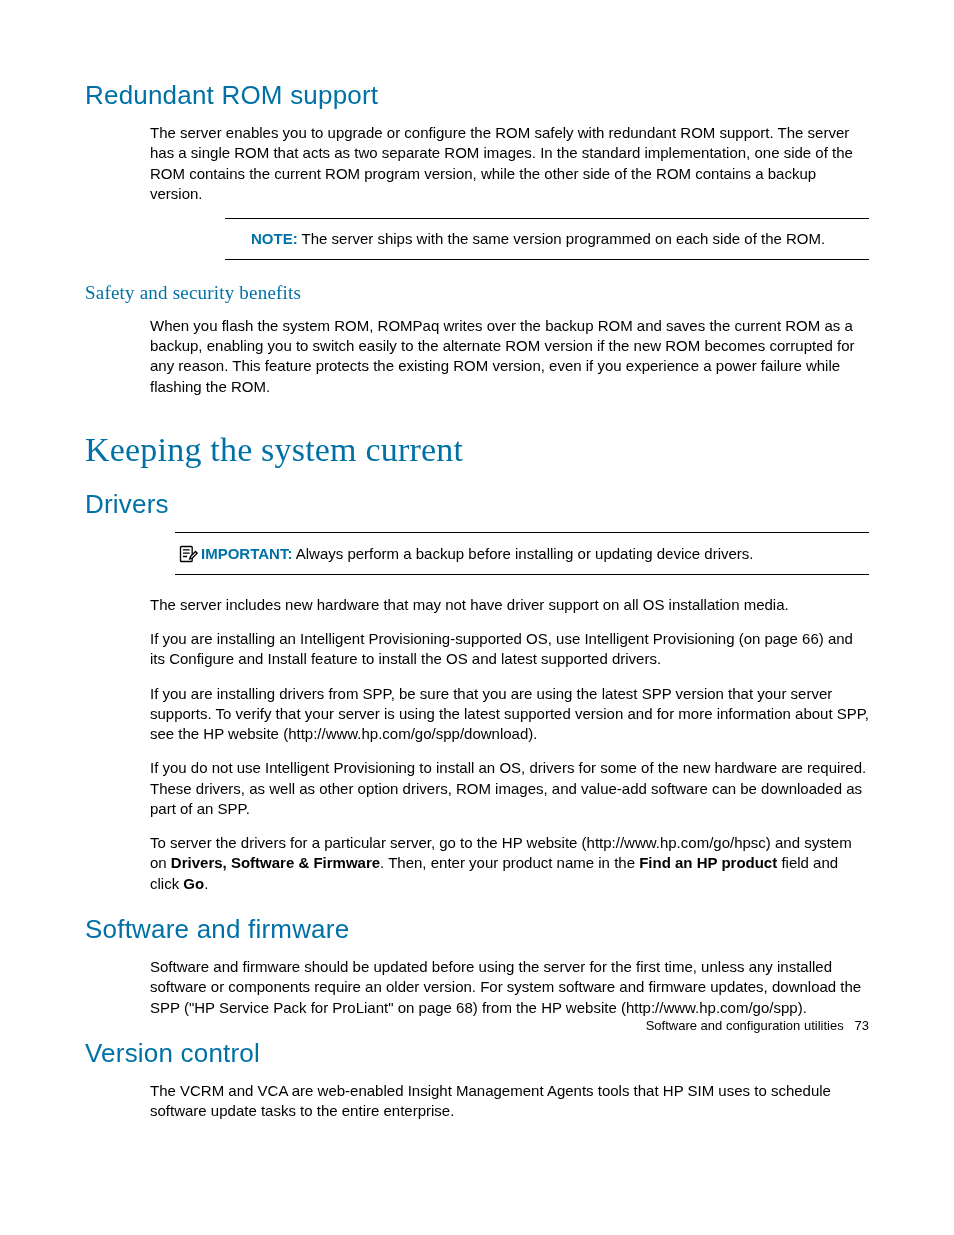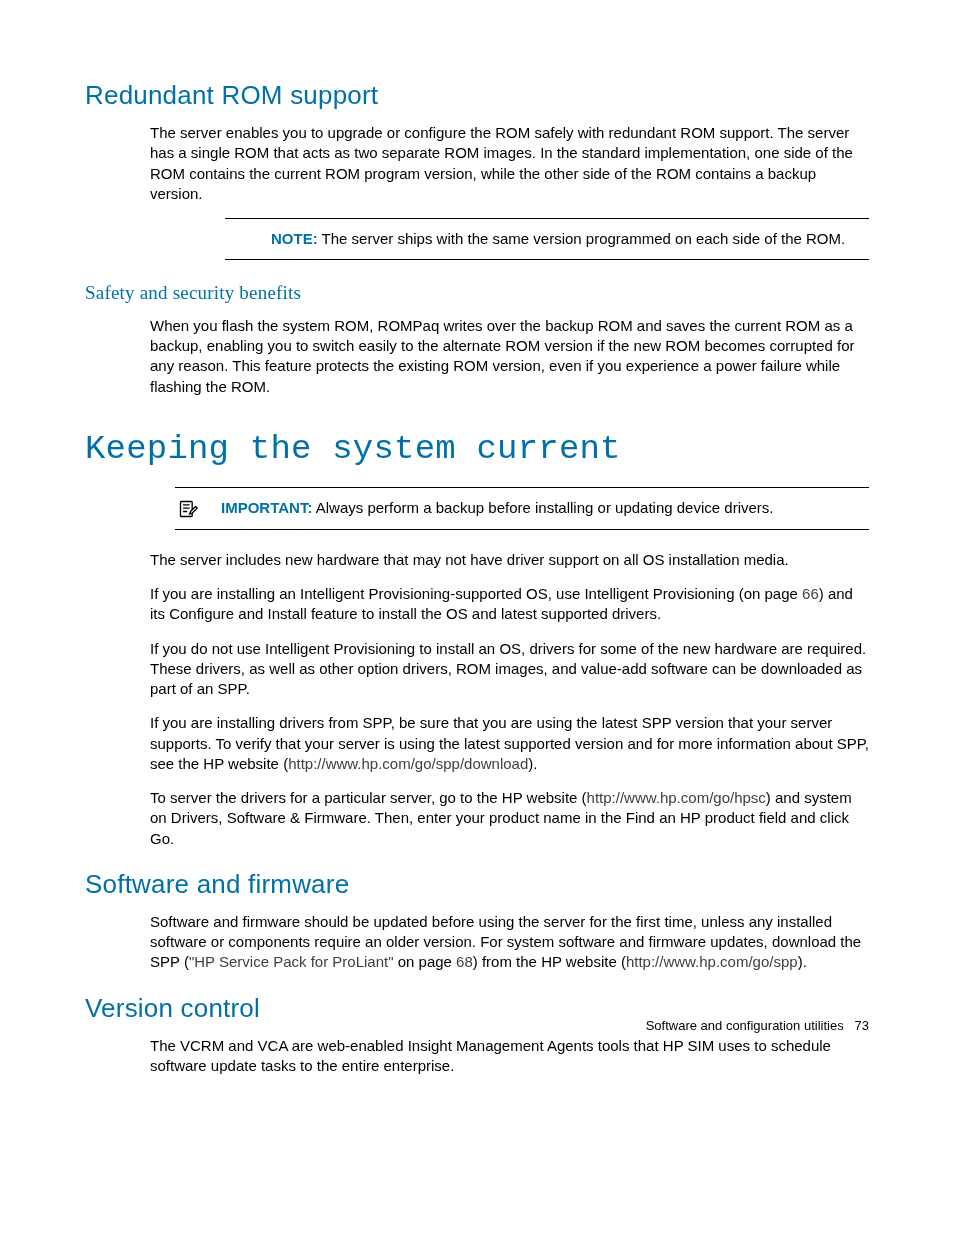--- a/index.html
+++ b/index.html
@@ -15,21 +15,21 @@
     line-height: 1.35;
   }
   .page {
     box-sizing: border-box;
     padding: 78px 85px 30px 85px;
     position: relative;
     height: 1069px;
     border-radius: 31px;
   }
   .h1 {
-    font-family: Liberation Mono, monospace;
+    font-family: Liberation Serif, serif;
     font-weight: 300;
     font-size: 34px;
     color: #0071a6;
     margin: 0 0 14px 0;
     letter-spacing: 0.2px;
   }
   .h2 {
     font-family: Arial, Helvetica, sans-serif;
     font-weight: 300;
     font-size: 26px;
@@ -52,41 +52,40 @@
     margin: 0 0 14px 0;
   }
   .note-box {
     margin: 10px 0 20px 140px;
     border-top: 1px solid #000;
     border-bottom: 1px solid #000;
     padding: 10px 0 10px 0;
   }
   .note-box .row {
     display: flex;
-    align-items: center;
-    gap: 20px;
+    align-items: flex-end;
   }
   .note-box .icon-col {
     width: 26px;
     flex: 0 0 26px;
     display: flex;
     justify-content: center;
     padding-top: 1px;
   }
   .note-box .text-col {
     flex: 1;
   }
   .note-label {
     color: #0071a6;
     font-weight: bold;
   }
   .link {
-    color: #404040;
+    color: #000000;
   }
-  .bold { font-weight: normal; }
+  .bold { font-weight: bold; }
   .footer {
     position: absolute;
     bottom: 34px;
     right: 85px;
     font-size: 13px;
     color: #000;
   }
   .sec-gap-lg { margin-top: 30px; }
   .sec-gap-md { margin-top: 18px; }
 </style>
@@ -110,20 +109,21 @@
     </div>
   </div>
 
   <div class="h3 sec-gap-md">Safety and security benefits</div>
   <div class="body-indent">
     <p class="body">When you flash the system ROM, ROMPaq writes over the backup ROM and saves the current ROM as a backup, enabling you to switch easily to the alternate ROM version if the new ROM becomes corrupted for any reason. This feature protects the existing ROM version, even if you experience a power failure while flashing the ROM.</p>
   </div>
 
   <div class="h1 sec-gap-lg">Keeping the system current</div>
 
+  <div class="h2">Drivers</div>
 
   <div class="note-box" style="margin-left:90px; margin-top:4px;">
     <div class="row">
       <div class="icon-col">
         <svg width="20" height="20" viewBox="0 0 24 24" fill="none" stroke="#000" stroke-width="1.6">
           <rect x="3" y="3" width="14" height="18" rx="1"></rect>
           <path d="M6 7h8M6 11h8M6 15h5"></path>
           <path d="M15 15l6-6 2 2-6 6-3 1 1-3z" fill="#fff"></path>
         </svg>
       </div>
@@ -134,25 +134,25 @@
     </div>
   </div>
 
   <div class="body-indent">
     <p class="body">The server includes new hardware that may not have driver support on all OS installation media.</p>
 
     <p class="body">
       <span>If you are installing an Intelligent Provisioning-supported OS, use Intelligent Provisioning (on page </span><span class="link">66</span><span>) and its Configure and Install feature to install the OS and latest supported drivers.</span>
     </p>
 
-    <p class="body">If you do not use Intelligent Provisioning to install an OS, drivers for some of the new hardware are required. These drivers, as well as other option drivers, ROM images, and value-add software can be downloaded as part of an SPP.</p>
-
     <p class="body">
       <span>If you are installing drivers from SPP, be sure that you are using the latest SPP version that your server supports. To verify that your server is using the latest supported version and for more information about SPP, see the HP website (</span><span class="link">http://www.hp.com/go/spp/download</span><span>).</span>
     </p>
+
+    <p class="body">If you do not use Intelligent Provisioning to install an OS, drivers for some of the new hardware are required. These drivers, as well as other option drivers, ROM images, and value-add software can be downloaded as part of an SPP.</p>
 
     <p class="body">
       <span>To server the drivers for a particular server, go to the HP website (</span><span class="link">http://www.hp.com/go/hpsc</span><span>) and system on </span><span class="bold">Drivers, Software &amp; Firmware</span><span>. Then, enter your product name in the </span><span class="bold">Find an HP product</span><span> field and click </span><span class="bold">Go</span><span>.</span>
     </p>
   </div>
 
   <div class="h2 sec-gap-md">Software and firmware</div>
   <div class="body-indent">
     <p class="body">
       <span>Software and firmware should be updated before using the server for the first time, unless any installed software or components require an older version. For system software and firmware updates, download the SPP (</span><span class="link">"HP Service Pack for ProLiant"</span><span> on page </span><span class="link">68</span><span>) from the HP website (</span><span class="link">http://www.hp.com/go/spp</span><span>).</span>

